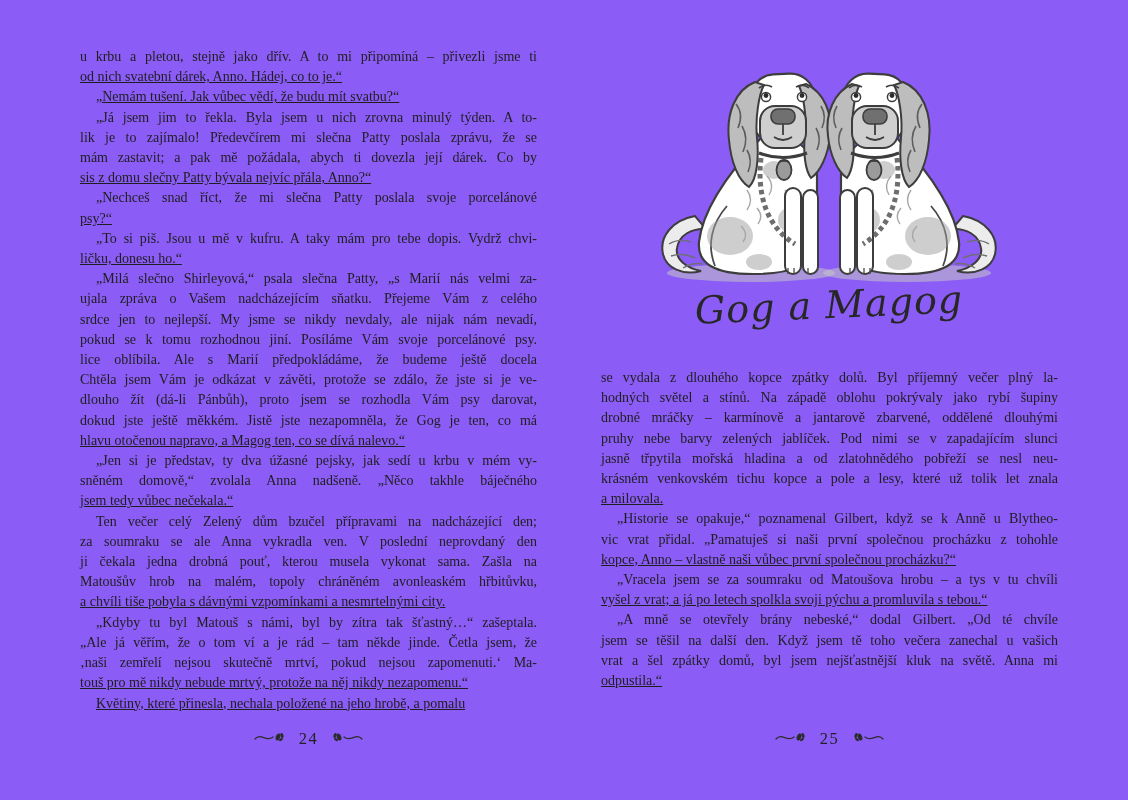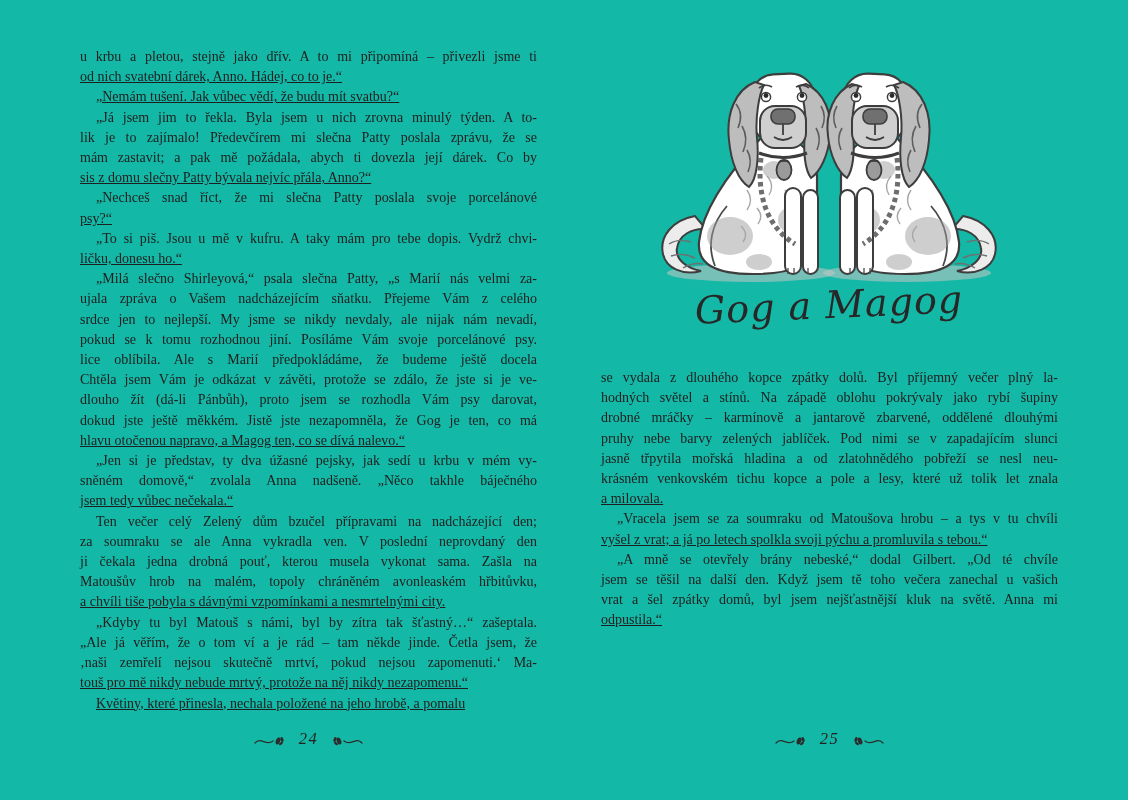--- a/index.html
+++ b/index.html
@@ -8,21 +8,21 @@
     background: #ffffff;
   }
   body {
     width: 1128px;
     height: 800px;
     position: relative;
     overflow: hidden;
     font-family: "Liberation Serif", serif;
     color: #1e1e1e;
   }
-  .spread { position: absolute; inset: 0; background: #14b8a6; }
+  .spread { position: absolute; inset: 0; background: #8b5cf6; }
 
   
   .page-text {
     position: absolute;
     width: 457px;
     font-size: 14px;
     line-height: 20.2px;
     color: #1e1e1e;
     hyphens: none;
   }
@@ -38,24 +38,23 @@
     white-space: normal;
   }
   .line.end { text-align-last: left; text-decoration: underline; }
 
   
   .footer {
     position: absolute;
     top: 729px;
     width: 457px;
     display: flex;
-    align-items: flex-end;
+    align-items: flex-start;
     justify-content: center;
     gap: 9px;
-    font-style: italic;
   }
   .footer.left  { left: 80px; }
   .footer.right { left: 601px; }
   .footer .num {
     font-size: 16.5px;
     letter-spacing: 1.5px;
     color: #222;
     font-variant-numeric: lining-nums;
   }
   .flourish { display: block; }
@@ -227,20 +226,25 @@
         <p class="para">
           <span class="line">se vydala z dlouhého kopce zpátky dolů. Byl příjemný večer plný la-</span>
           <span class="line">hodných světel a stínů. Na západě oblohu pokrývaly jako rybí šupiny</span>
           <span class="line">drobné mráčky – karmínově a jantarově zbarvené, oddělené dlouhými</span>
           <span class="line">pruhy nebe barvy zelených jablíček. Pod nimi se v zapadajícím slunci</span>
           <span class="line">jasně třpytila mořská hladina a od zlatohnědého pobřeží se nesl neu-</span>
           <span class="line">krásném venkovském tichu kopce a pole a lesy, které už tolik let znala</span>
           <span class="line end">a milovala.</span>
         </p>
         <p class="para indent">
+          <span class="line">„Historie se opakuje,“ poznamenal Gilbert, když se k Anně u Blytheo-</span>
+          <span class="line">vic vrat přidal. „Pamatuješ si naši první společnou procházku z tohohle</span>
+          <span class="line end">kopce, Anno – vlastně naši vůbec první společnou procházku?“</span>
+        </p>
+        <p class="para indent">
           <span class="line">„Vracela jsem se za soumraku od Matoušova hrobu – a tys v tu chvíli</span>
           <span class="line end">vyšel z vrat; a já po letech spolkla svoji pýchu a promluvila s tebou.“</span>
         </p>
         <p class="para indent">
           <span class="line">„A mně se otevřely brány nebeské,“ dodal Gilbert. „Od té chvíle</span>
           <span class="line">jsem se těšil na další den. Když jsem tě toho večera zanechal u vašich</span>
           <span class="line">vrat a šel zpátky domů, byl jsem nejšťastnější kluk na světě. Anna mi</span>
           <span class="line end">odpustila.“</span>
         </p>
       </div>

